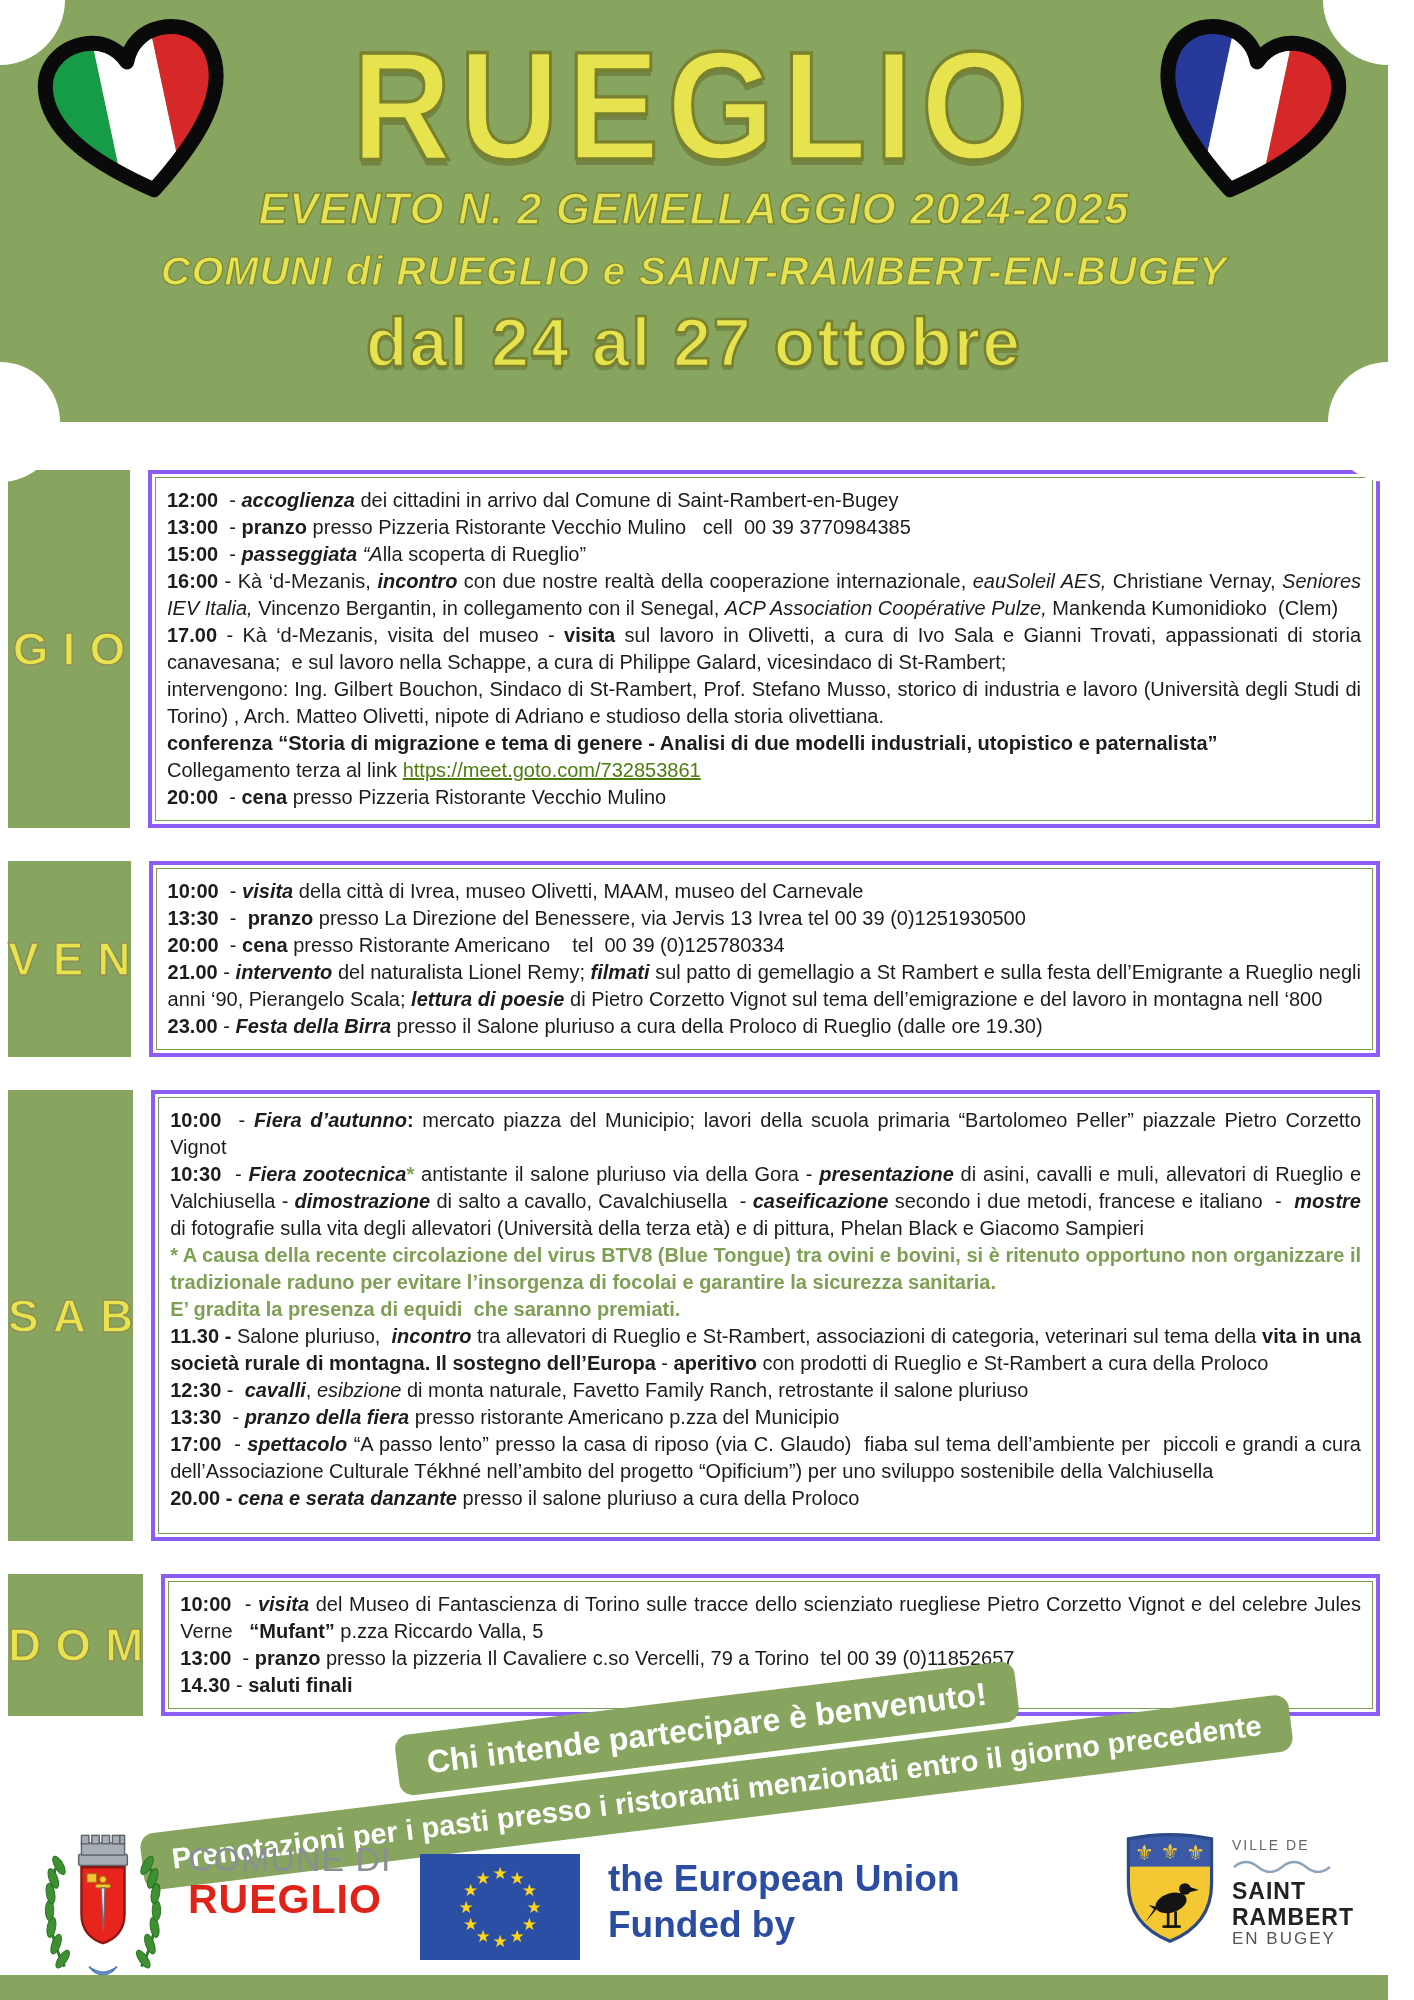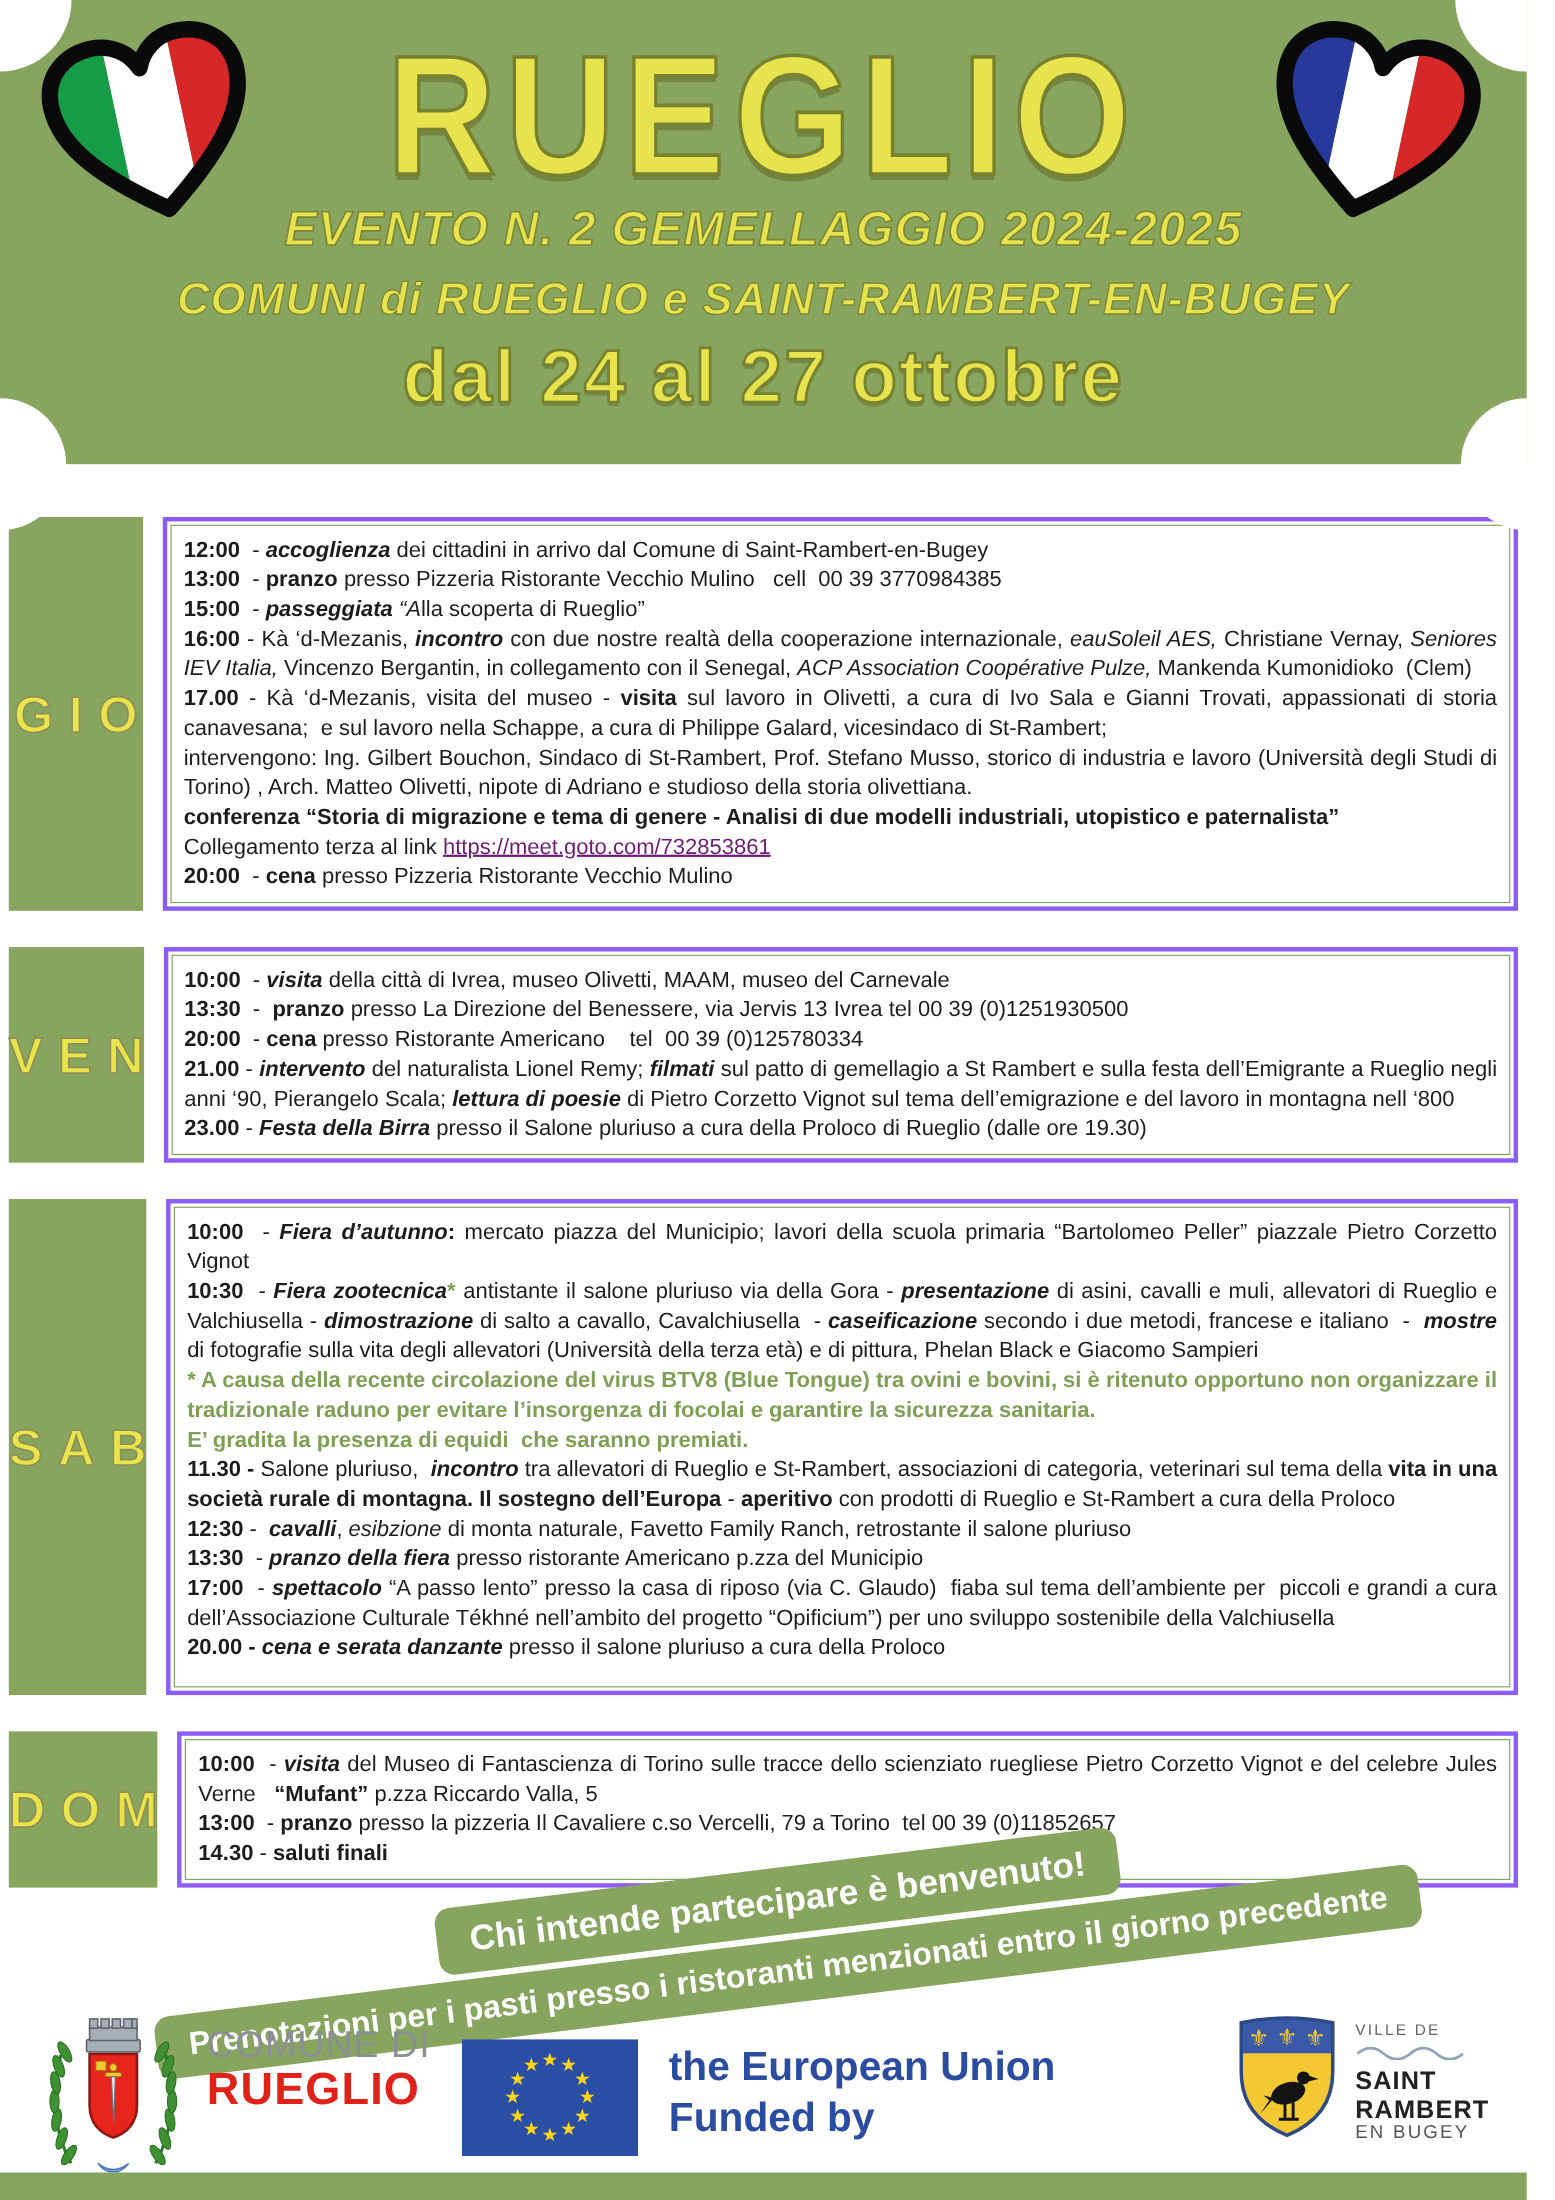--- a/index.html
+++ b/index.html
@@ -40,21 +40,21 @@
   .day-row:nth-of-type(1) .content-inner{min-height:320px;}
   .day-row:nth-of-type(2) .content-inner{min-height:156px;}
   .day-row:nth-of-type(3) .content-inner{min-height:417px;}
   .day-row:nth-of-type(4) .content-inner{min-height:93px;}
   .sched-line{margin:0;font-size:20px;line-height:27px;color:#1c1c1c;
       text-align:justify;white-space:pre-wrap;}
   .seg-b{font-weight:700;}
   .seg-bi{font-weight:700;font-style:italic;}
   .seg-i{font-style:italic;}
   .seg-g{font-weight:700;color:#7f9f55;}
-  a.seg-u{color:#701a75;text-decoration:underline;cursor:pointer;}
+  a.seg-u{color:#4d7c0f;text-decoration:underline;cursor:pointer;}
 
   
   .ribbon{position:absolute;background:#87a55e;color:#fff;font-weight:700;
       border-radius:14px;transform:rotate(-7deg);transform-origin:center;white-space:nowrap;}
   .ribbon-1{left:395px;top:1698px;font-size:32px;padding:12px 30px;}
   .ribbon-2{left:138px;top:1764px;font-size:29px;padding:12px 30px;}
 
   
   .footer{position:absolute;left:0;top:1822px;width:100%;height:153px;}
   .stemma{position:absolute;left:28px;top:4px;}

